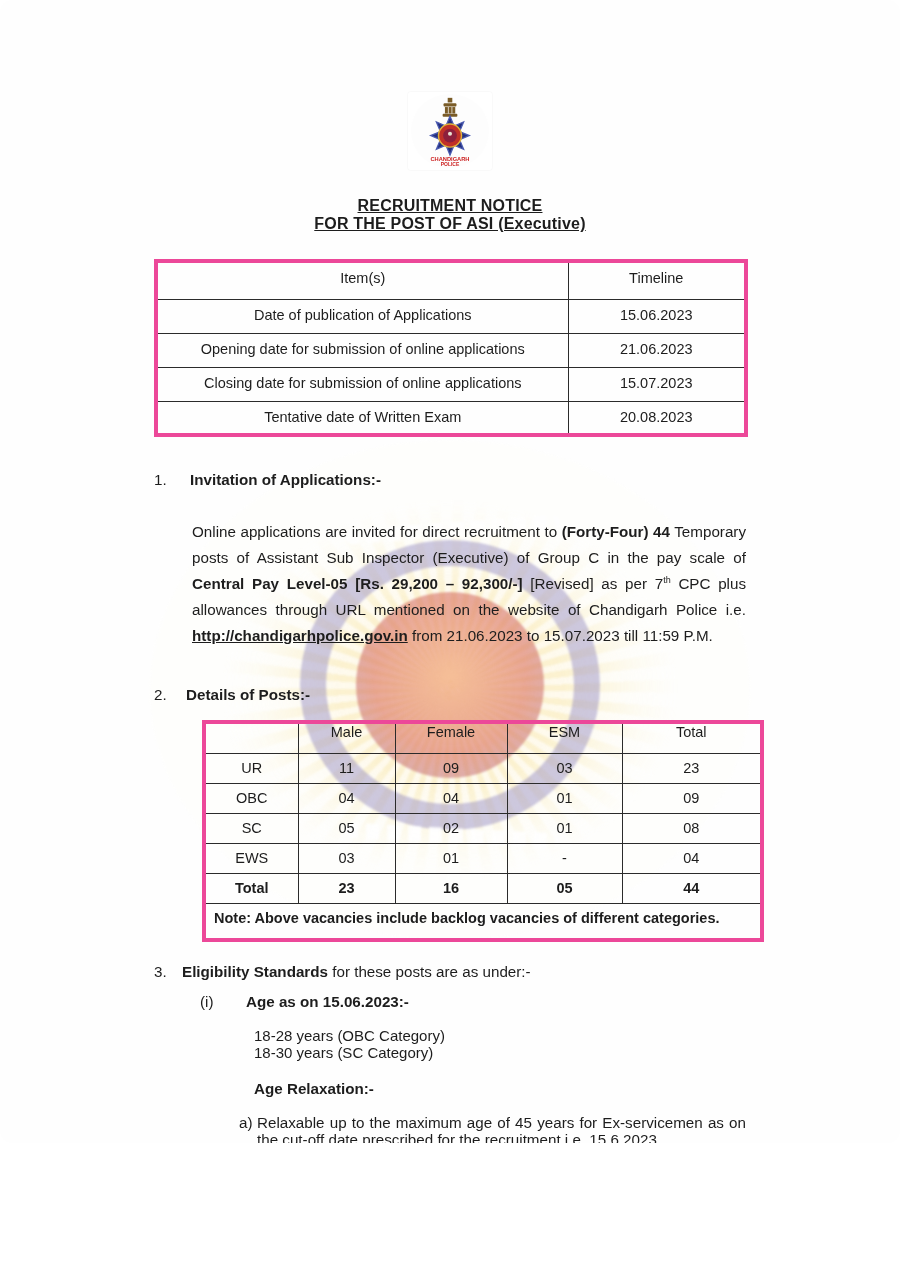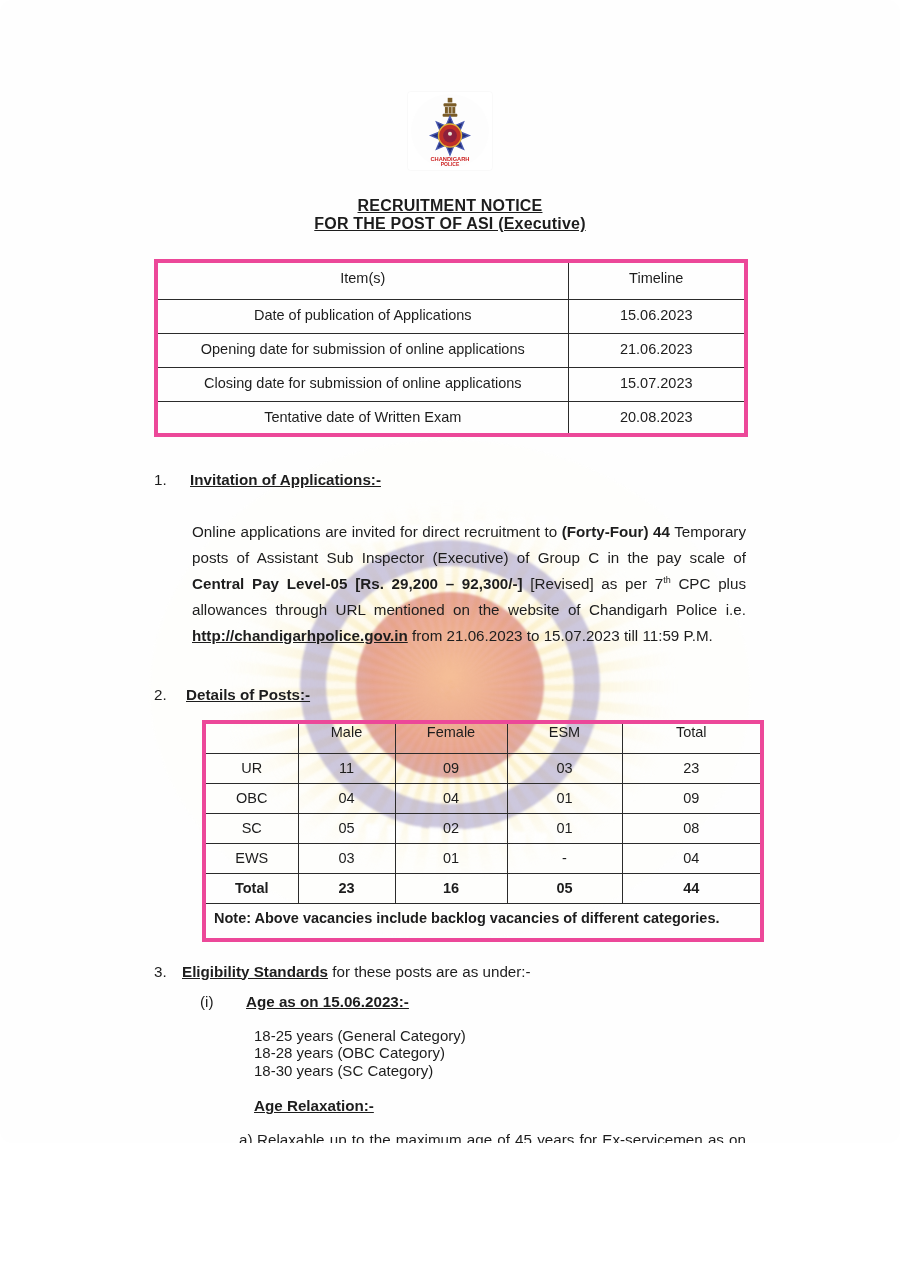--- a/index.html
+++ b/index.html
@@ -77,21 +77,21 @@
   .posts-wrap { margin-top:17px; margin-left:48px; }
   .posts-table { width:558px; }
   .posts-table th { height:31px; padding-top:0; }
   .posts-table td { height:30px; padding-top:6px; }
   .posts-table tr.bold-row td { font-weight:bold; }
   .posts-table td.note-cell { text-align:left; font-weight:bold; padding:6px 8px 12px 8px; height:36px; }
 
   
   .sec-row { display:flex; font-size:15.2px; }
   .sec-num { flex:none; }
-  .h-ul { font-weight:bold; text-decoration:underline; }
+  .h-ul { font-weight:bold; }
 
   .sec1 { margin-top:34px; }
   .sec1 .sec-num { width:36px; }
 
   .para {
     margin-top:31px; margin-left:38px; width:554px;
     font-size:15.2px; line-height:26px; text-align:justify;
   }
   .para b.ul { text-decoration:underline; }
   .para sup { font-size:9px; vertical-align:super; line-height:0; }
@@ -262,21 +262,20 @@
       <span class="sec-num">3.</span>
       <span><span class="h-ul">Eligibility Standards</span><span> for these posts are as under:-</span></span>
     </div>
 
     <div class="sub-i">
       <span class="sub-label">(i)</span>
       <span class="h-ul">Age as on 15.06.2023:-</span>
     </div>
 
     <div class="age-lines">
-      <div>18-25 years (General Category)</div>
       <div>18-28 years (OBC Category)</div>
       <div>18-30 years (SC Category)</div>
     </div>
 
     <div class="relax-heading">
       <span class="h-ul">Age Relaxation:-</span>
     </div>
 
     <div class="relax-item">
       <span class="rl">a)</span>

